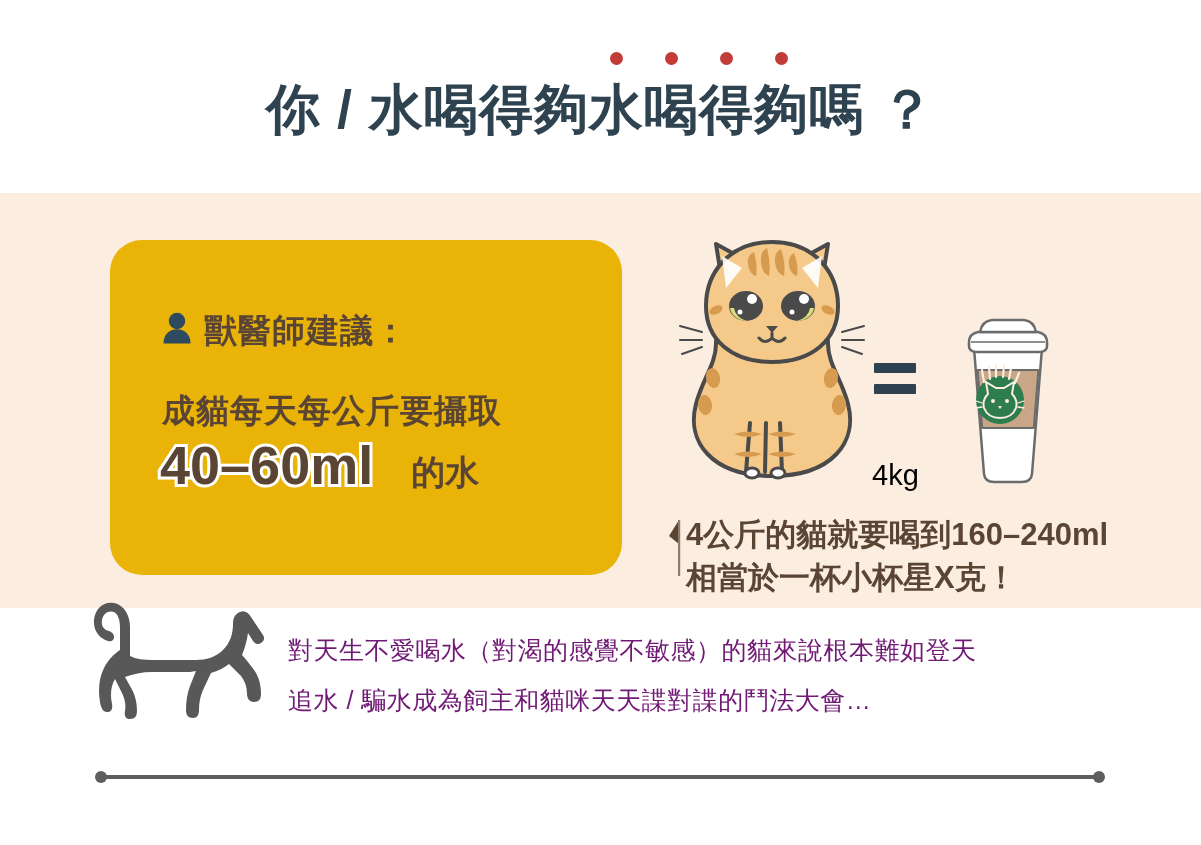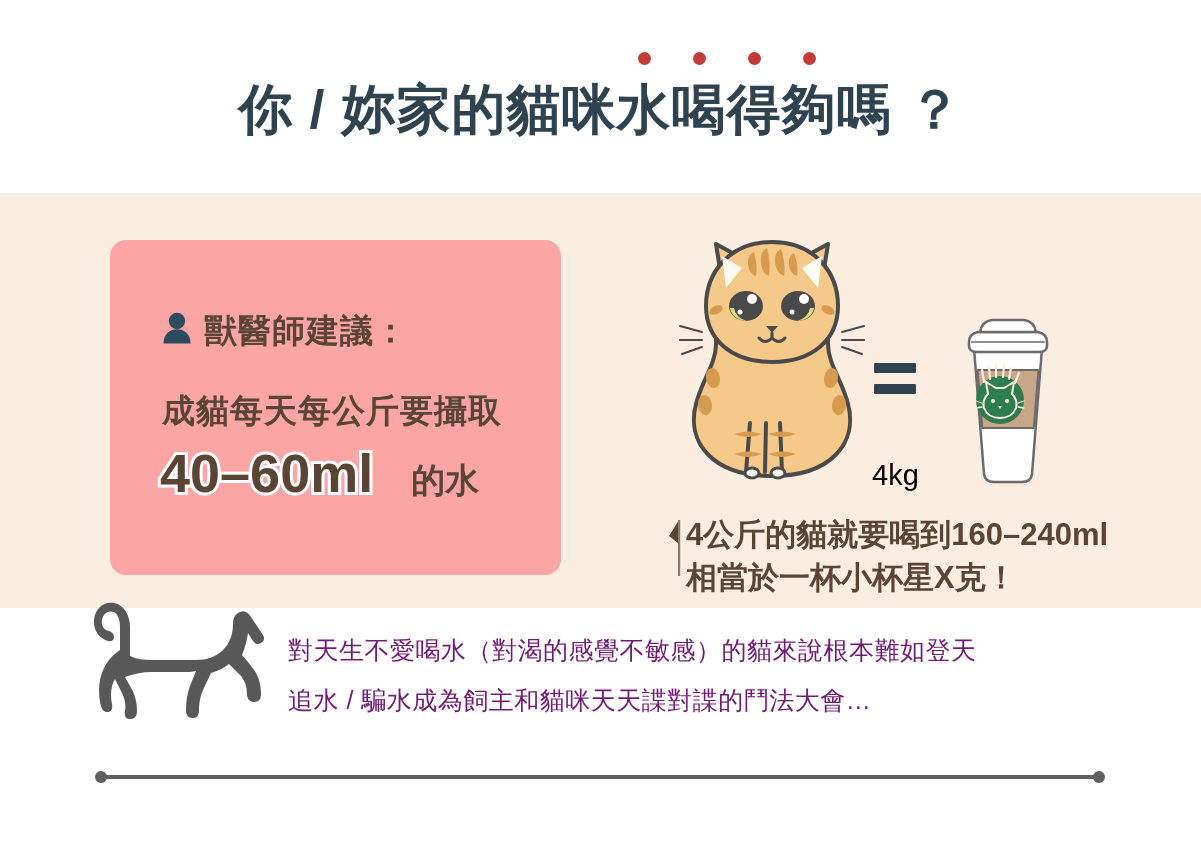--- a/index.html
+++ b/index.html
@@ -62,24 +62,24 @@
     width: 1201px;
     height: 415px;
     background: #FCEDE1;
   }
 
   
   #advice-card {
     position: absolute;
     left: 110px;
     top: 240px;
-    width: 451px;
+    width: 512px;
     height: 335px;
-    background: #fca5a5;
-    border-radius: 16px;
+    background: #eab308;
+    border-radius: 32px;
   }
   .advice-head-row {
     position: absolute;
     left: 52px;
     top: 72px;
     display: flex;
     align-items: center;
     gap: 12px;
   }
   .person-icon { display: block; }
@@ -98,21 +98,21 @@
     font-weight: bold;
     color: #5A4535;
     letter-spacing: 1px;
     line-height: 1;
     white-space: nowrap;
     text-align: right;
   }
   .advice-line2 {
     position: absolute;
     left: 50px;
-    top: 206px;
+    top: 198px;
     display: flex;
     align-items: baseline;
     gap: 14px;
     white-space: nowrap;
   }
   .amount-big {
     font-size: 54px;
     font-weight: bold;
     color: #5A4535;
     line-height: 1;
@@ -237,21 +237,21 @@
     background: #5E5E5E;
   }
   #divider .cap.left { left: 0; }
   #divider .cap.right { right: 0; }
 </style>
 </head>
 <body>
 
 <div id="title-area">
   <div class="title-text">
-    <span class="title-seg">你 / 妳家的貓咪</span><span class="title-emph">
+    <span class="title-seg">你 / 水喝得夠</span><span class="title-emph">
       <span class="emph-dots">
         <span></span>
         <span></span>
         <span></span>
         <span></span>
       </span>
       <span>水喝得夠</span>
     </span><span class="title-seg">嗎 ？</span>
   </div>
 </div>

